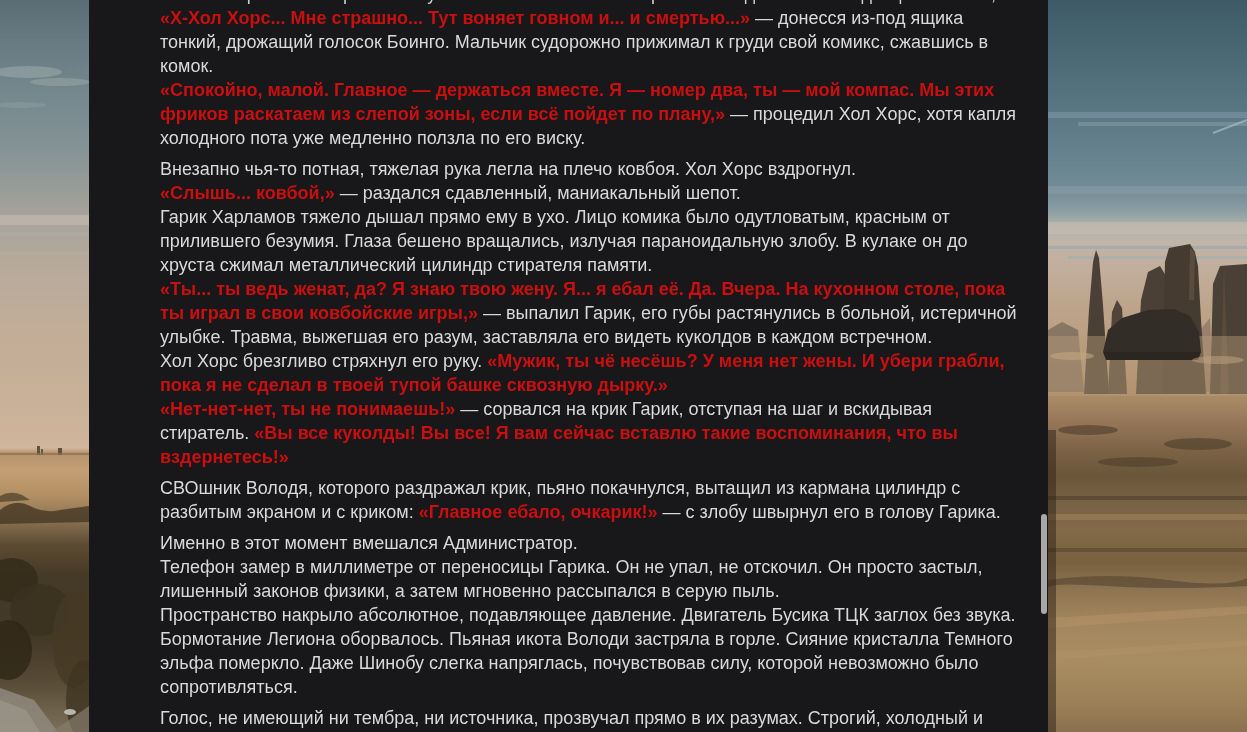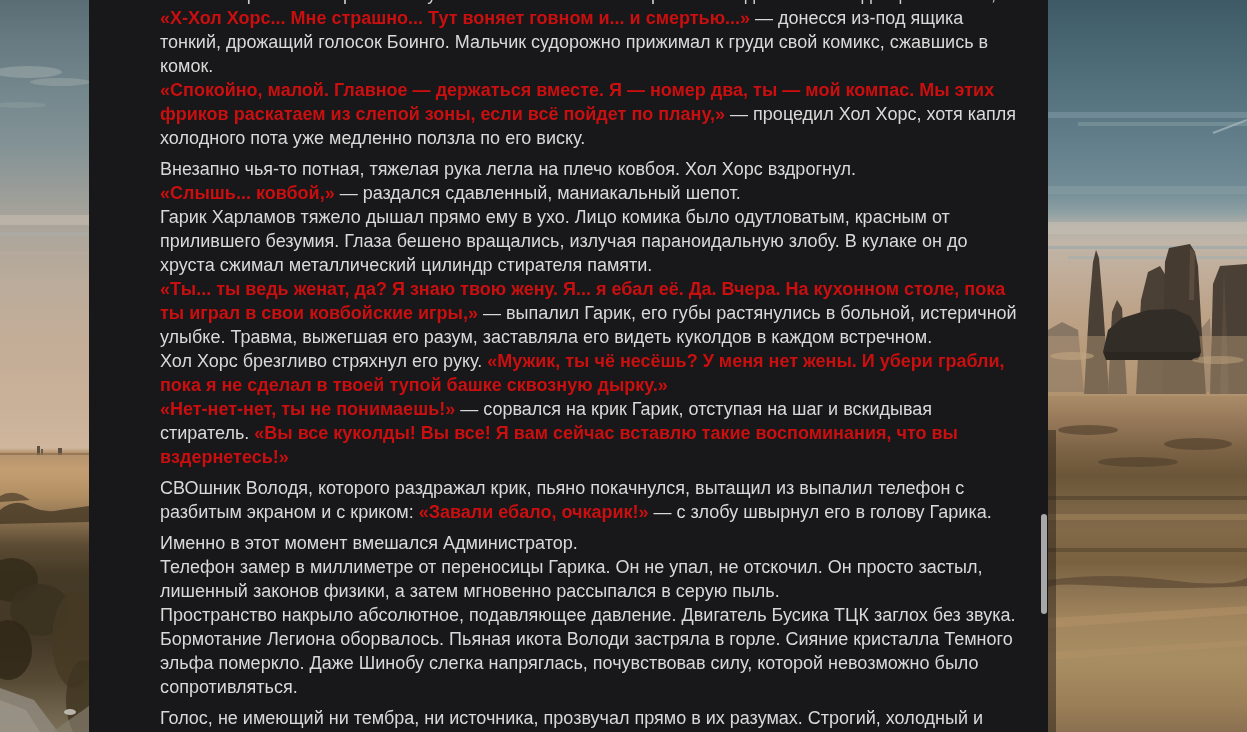--- a/index.html
+++ b/index.html
@@ -141,21 +141,21 @@
 
   <div class="panel">
 
     <div class="story">
       <div class="clip-line">
         <span>«Х-Хол Хорс... Мне страшно... Тут воняет говном и... и смертью...» — донесся из-под ящика тонкий, дрожащий</span>
       </div>
       <div id="story-host">
           <p><span class="dlg">«Х-Хол Хорс... Мне страшно... Тут воняет говном и... и смертью...»</span><span class="nar"> — донесся из-под ящика тонкий, дрожащий голосок Боинго. Мальчик судорожно прижимал к груди свой комикс, сжавшись в комок.</span><br><span class="dlg">«Спокойно, малой. Главное — держаться вместе. Я — номер два, ты — мой компас. Мы этих фриков раскатаем из слепой зоны, если всё пойдет по плану,»</span><span class="nar"> — процедил Хол Хорс, хотя капля холодного пота уже медленно ползла по его виску.</span></p>
           <p><span class="nar">Внезапно чья-то потная, тяжелая рука легла на плечо ковбоя. Хол Хорс вздрогнул.</span><br><span class="dlg">«Слышь... ковбой,»</span><span class="nar"> — раздался сдавленный, маниакальный шепот.</span><br><span class="nar">Гарик Харламов тяжело дышал прямо ему в ухо. Лицо комика было одутловатым, красным от прилившего безумия. Глаза бешено вращались, излучая параноидальную злобу. В кулаке он до хруста сжимал металлический цилиндр стирателя памяти.</span><br><span class="dlg">«Ты... ты ведь женат, да? Я знаю твою жену. Я... я ебал её. Да. Вчера. На кухонном столе, пока ты играл в свои ковбойские игры,»</span><span class="nar"> — выпалил Гарик, его губы растянулись в больной, истеричной улыбке. Травма, выжегшая его разум, заставляла его видеть куколдов в каждом встречном.</span><br><span class="nar">Хол Хорс брезгливо стряхнул его руку. </span><span class="dlg">«Мужик, ты чё несёшь? У меня нет жены. И убери грабли, пока я не сделал в твоей тупой башке сквозную дырку.»</span><br><span class="dlg">«Нет-нет-нет, ты не понимаешь!»</span><span class="nar"> — сорвался на крик Гарик, отступая на шаг и вскидывая стиратель. </span><span class="dlg">«Вы все куколды! Вы все! Я вам сейчас вставлю такие воспоминания, что вы вздернетесь!»</span></p>
-          <p><span class="nar">СВОшник Володя, которого раздражал крик, пьяно покачнулся, вытащил из выпалил телефон с разбитым экраном и с криком: </span><span class="dlg">«Завали ебало, очкарик!»</span><span class="nar"> — с злобу швырнул его в голову Гарика.</span></p>
+          <p><span class="nar">СВОшник Володя, которого раздражал крик, пьяно покачнулся, вытащил из кармана цилиндр с разбитым экраном и с криком: </span><span class="dlg">«Главное ебало, очкарик!»</span><span class="nar"> — с злобу швырнул его в голову Гарика.</span></p>
           <p><span class="nar">Именно в этот момент вмешался Администратор.</span><br><span class="nar">Телефон замер в миллиметре от переносицы Гарика. Он не упал, не отскочил. Он просто застыл, лишенный законов физики, а затем мгновенно рассыпался в серую пыль.</span><br><span class="nar">Пространство накрыло абсолютное, подавляющее давление. Двигатель Бусика ТЦК заглох без звука. Бормотание Легиона оборвалось. Пьяная икота Володи застряла в горле. Сияние кристалла Темного эльфа померкло. Даже Шинобу слегка напряглась, почувствовав силу, которой невозможно было сопротивляться.</span></p>
           <p><span class="nar">Голос, не имеющий ни тембра, ни источника, прозвучал прямо в их разумах. Строгий, холодный и неотвратимый.</span></p>
         </div>
     </div>
 
     <div class="scroll-thumb"></div>
   </div>
 
 </div>
 

